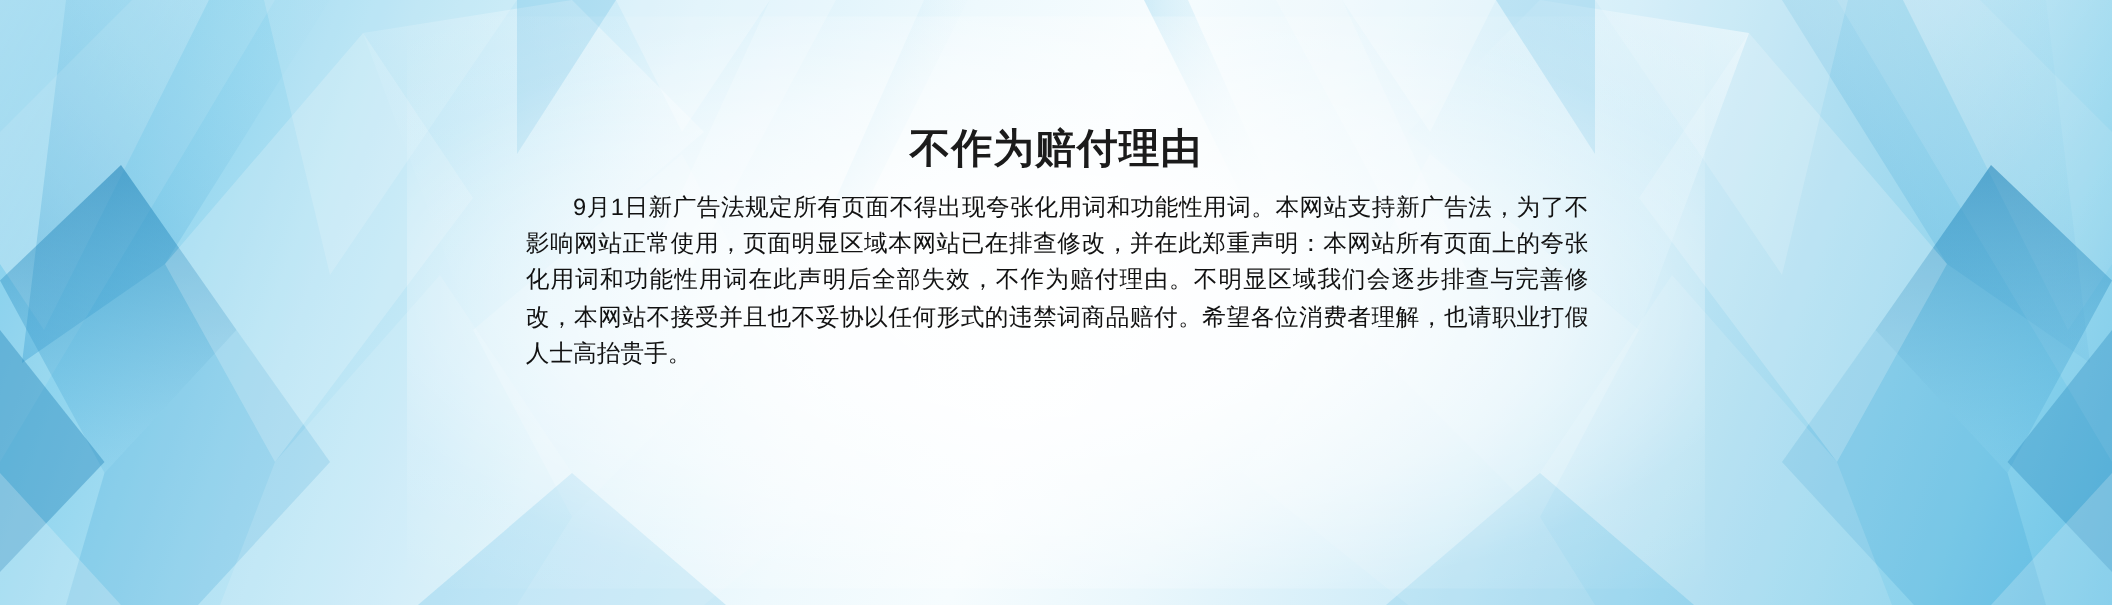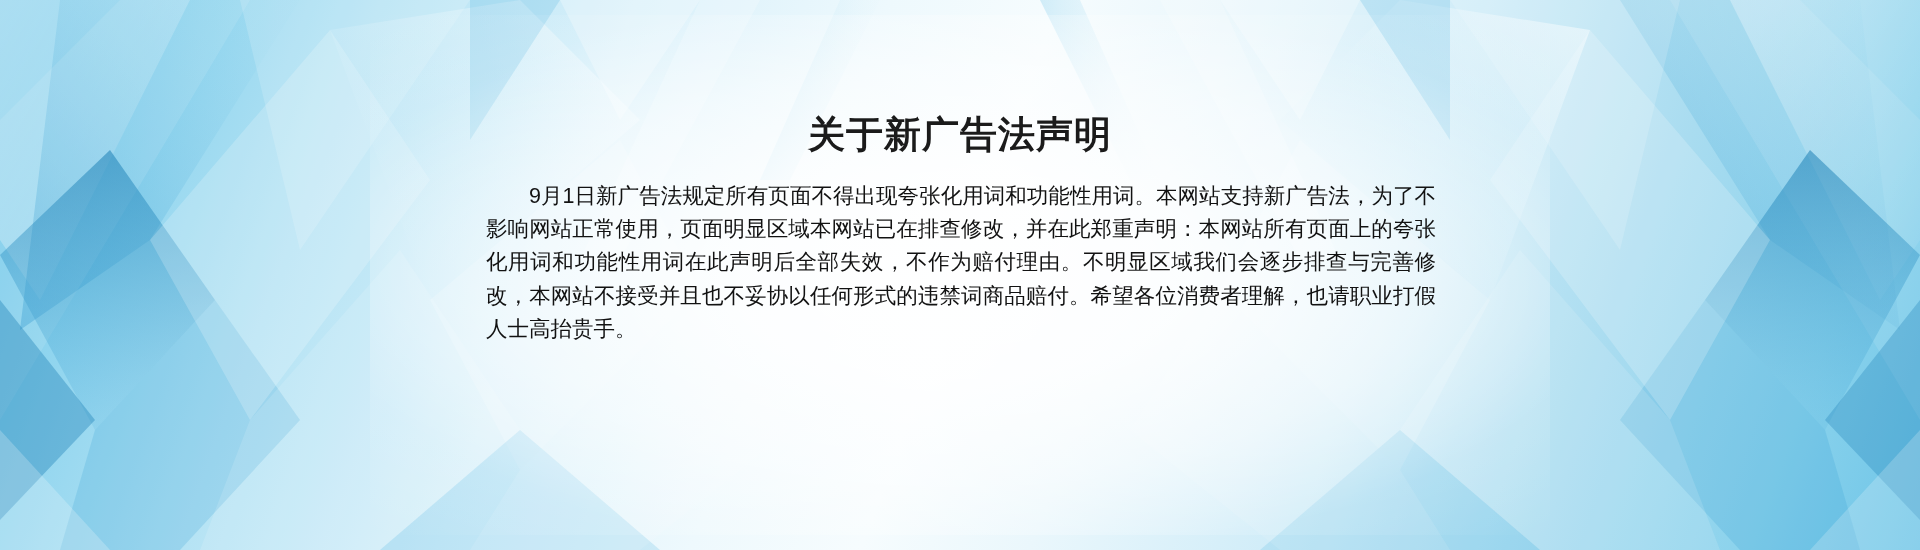--- a/index.html
+++ b/index.html
@@ -84,21 +84,21 @@
     top: 172px;
     width: 966px;
     font-size: 21.5px;
     line-height: 33.2px;
     color: #121212;
     text-align: justify;
     text-justify: inter-ideograph;
   }
 
   .para {
-    margin: 8px;
+    margin: 0;
   }
   .para.indent {
     text-indent: 2em;
   }
 </style>
 </head>
 <body>
 
 <div class="banner">
 
@@ -164,20 +164,20 @@
 
     <polygon points="700,0 760,0 620,260 580,260" fill="#ffffff" opacity="0.22"></polygon>
     <polygon points="1220,0 1160,0 1300,260 1340,260" fill="#ffffff" opacity="0.22"></polygon>
     <polygon points="840,0 880,0 790,180 760,180" fill="url(#gE)" opacity="0.5"></polygon>
     <polygon points="1080,0 1040,0 1130,180 1160,180" fill="url(#gE)" opacity="0.5"></polygon>
   </svg>
 
   <div class="glow"></div>
 
   <div class="content">
-    <h1 class="page-title">关于新广告法声明</h1>
+    <h1 class="page-title">不作为赔付理由</h1>
 
     <div class="body-block">
       <p class="para indent">9月1日新广告法规定所有页面不得出现夸张化用词和功能性用词。本网站支持新广告法，为了不影响网站正常使用，页面明显区域本网站已在排查修改，并在此郑重声明：本网站所有页面上的夸张化用词和功能性用词在此声明后全部失效，不作为赔付理由。不明显区域我们会逐步排查与完善修改，本网站不接受并且也不妥协以任何形式的违禁词商品赔付。希望各位消费者理解，也请职业打假人士高抬贵手。</p>
     </div>
   </div>
 
 </div>
 
 </body></html>

